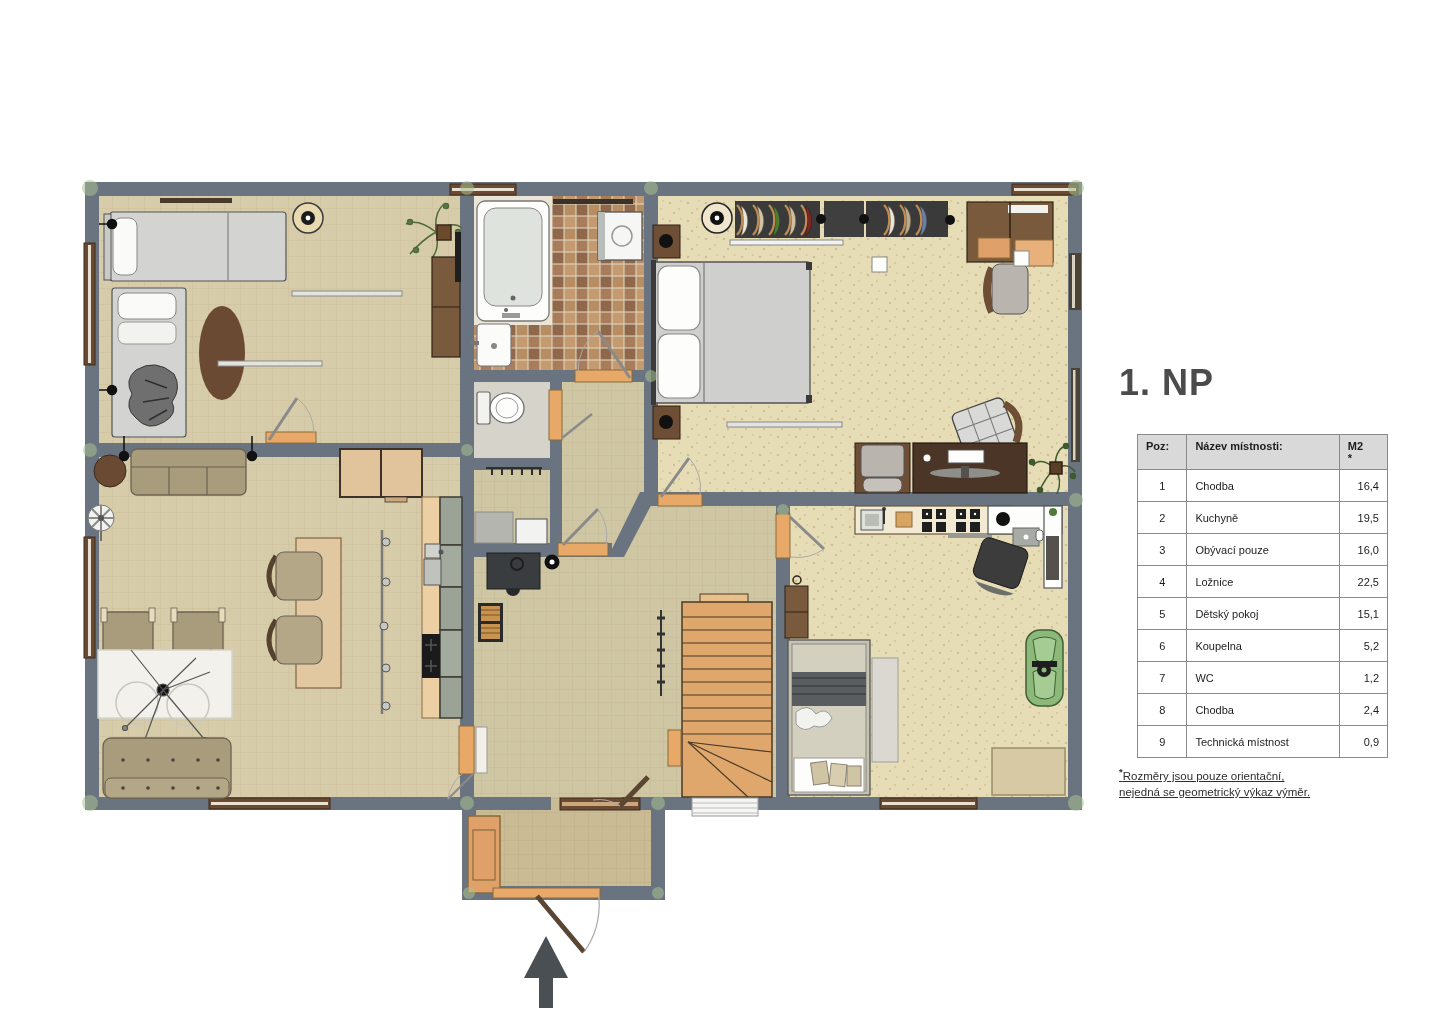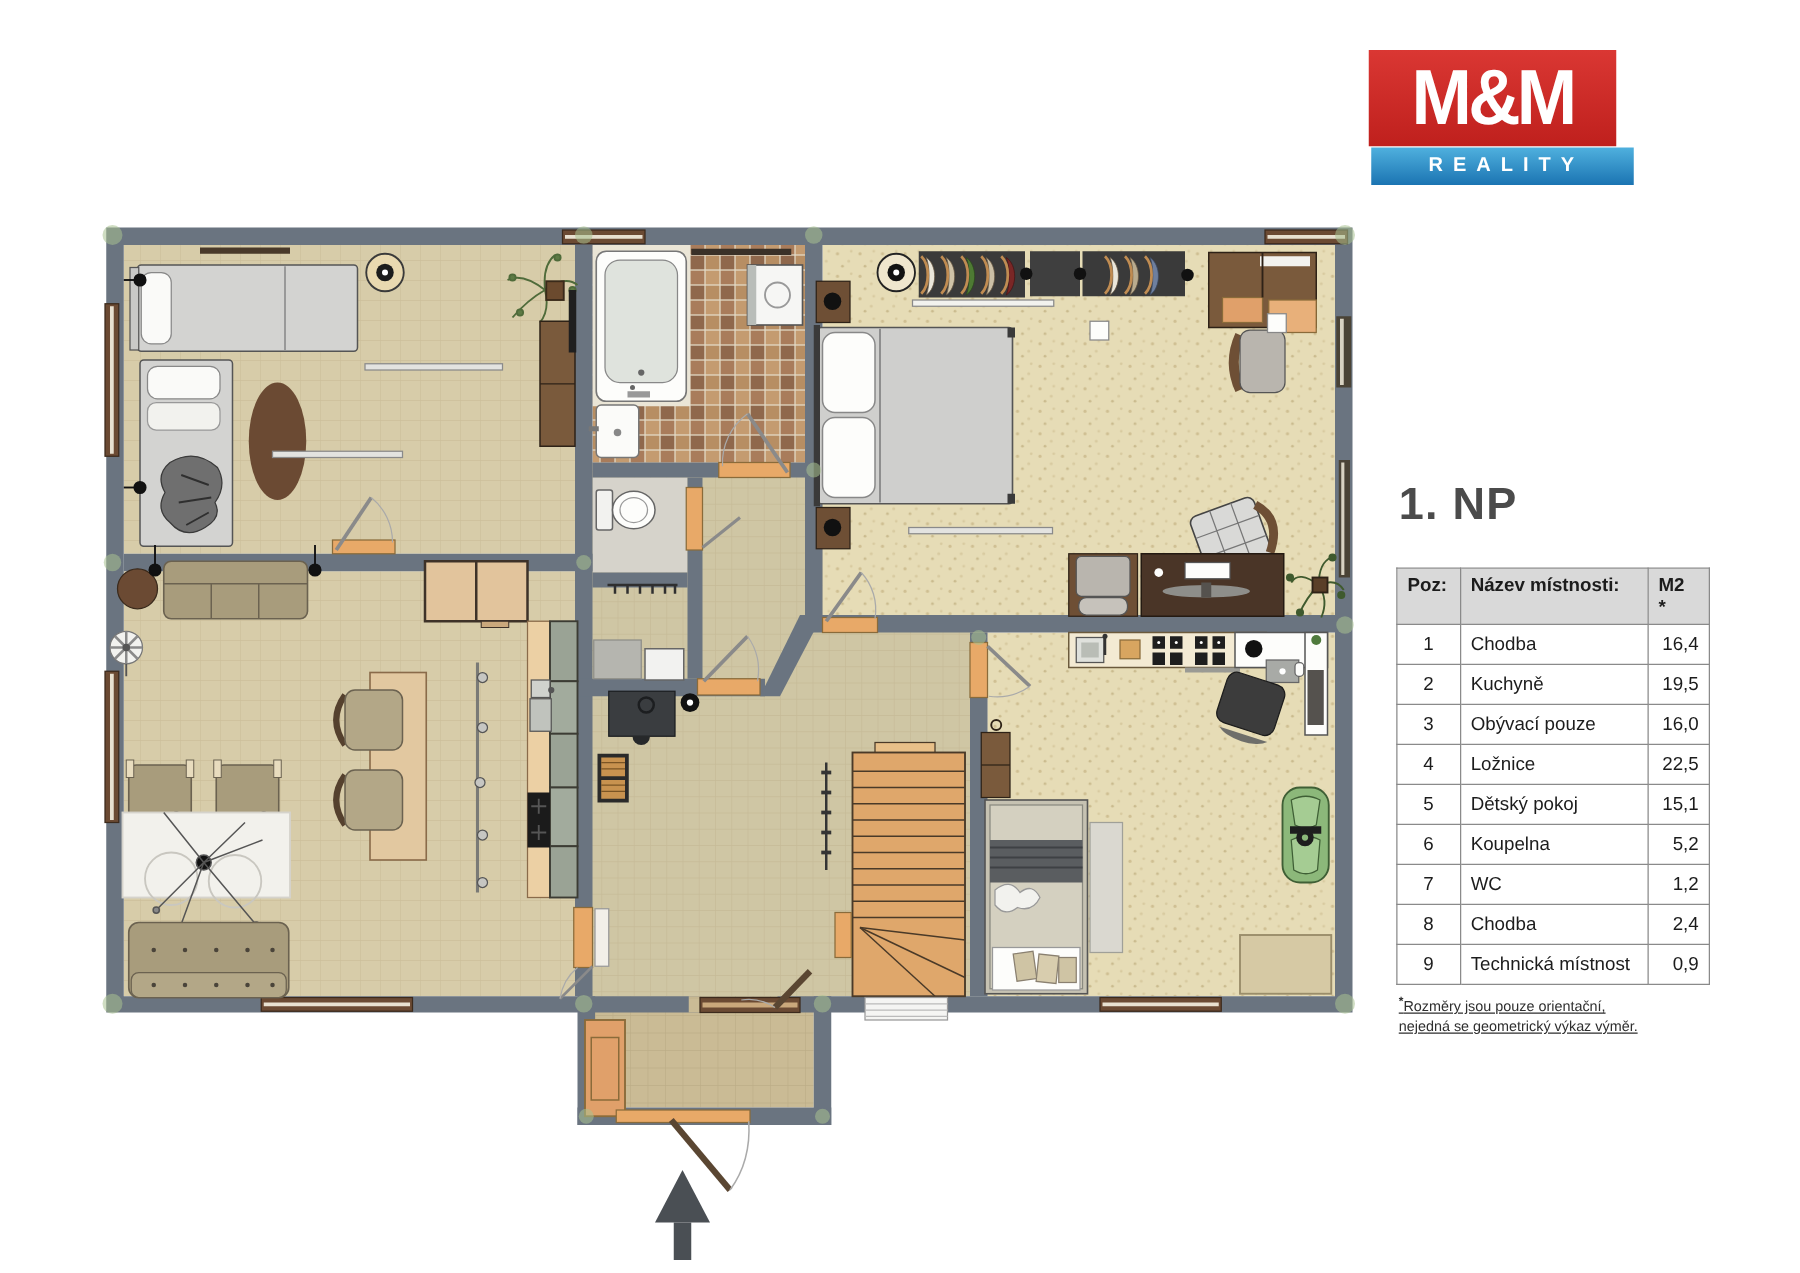--- a/index.html
+++ b/index.html
@@ -11,23 +11,23 @@
   .logo{position:absolute;left:1095px;top:40px;width:215px;}
   .logo-red{position:relative;width:198px;height:77px;background:linear-gradient(180deg,#da3733,#bf201d);
     display:flex;align-items:center;justify-content:center;}
   .logo-red span{color:#fff;font-weight:bold;font-size:58px;letter-spacing:-3px;
     transform:scaleY(1.08);line-height:1;}
   .logo-blue{position:relative;margin-left:2px;width:210px;height:30px;margin-top:1px;
     background:linear-gradient(180deg,#4fb0de,#1b74b2);display:flex;align-items:center;justify-content:center;}
   .logo-blue span{color:#fff;font-weight:bold;font-size:16px;letter-spacing:8px;padding-left:6px;line-height:1;}
 
   
-  .panel{position:absolute;left:1117px;top:382px;width:252px;color:#1c1c1c;}
+  .panel{position:absolute;left:1117px;top:362px;width:252px;color:#1c1c1c;}
   .panel h1{margin:0 0 30px 2px;font-size:36px;font-weight:bold;color:#4b4b4b;letter-spacing:1px;}
-  table.rooms{border-collapse:collapse;width:251px;font-size:15px;}
+  table.rooms{border-collapse:collapse;width:251px;font-size:11px;margin-left:20px;}
   table.rooms th,table.rooms td{border:1px solid #8a8a8a;padding:5px 8px;}
   table.rooms thead th{background:#d9d9d9;text-align:left;font-weight:bold;vertical-align:top;}
   .c-poz{width:34px;}
   .c-name{width:150px;}
   .c-m2{width:33px;}
   td.c-poz{text-align:center;}
   td.c-m2{text-align:right;}
   table.rooms td{height:21px;}
   .footnote{margin-top:7px;font-size:11.5px;line-height:1.4;color:#2e2e2e;padding-left:2px;text-decoration:underline;}
   .footnote sup{font-weight:bold;}
@@ -598,28 +598,20 @@
         <circle cx="90" cy="803" r="8"></circle>
     <circle cx="467" cy="803" r="7"></circle>
         <circle cx="658" cy="803" r="7"></circle>
         <circle cx="1076" cy="803" r="8"></circle>
     <circle cx="783" cy="510" r="6"></circle>
         <circle cx="469" cy="893" r="6"></circle>
         <circle cx="658" cy="893" r="6"></circle>
   </g>
 </svg>
 
-<div class="logo">
-  <div class="logo-red">
-    <span>M&amp;M</span>
-  </div>
-  <div class="logo-blue">
-    <span>REALITY</span>
-  </div>
-</div>
 
 <div class="panel">
   <h1>1. NP</h1>
   <table class="rooms">
     <thead>
       <tr>
         <th class="c-poz">Poz:</th>
         <th class="c-name">Název místnosti:</th>
         <th class="c-m2">
           <div>M2</div>

